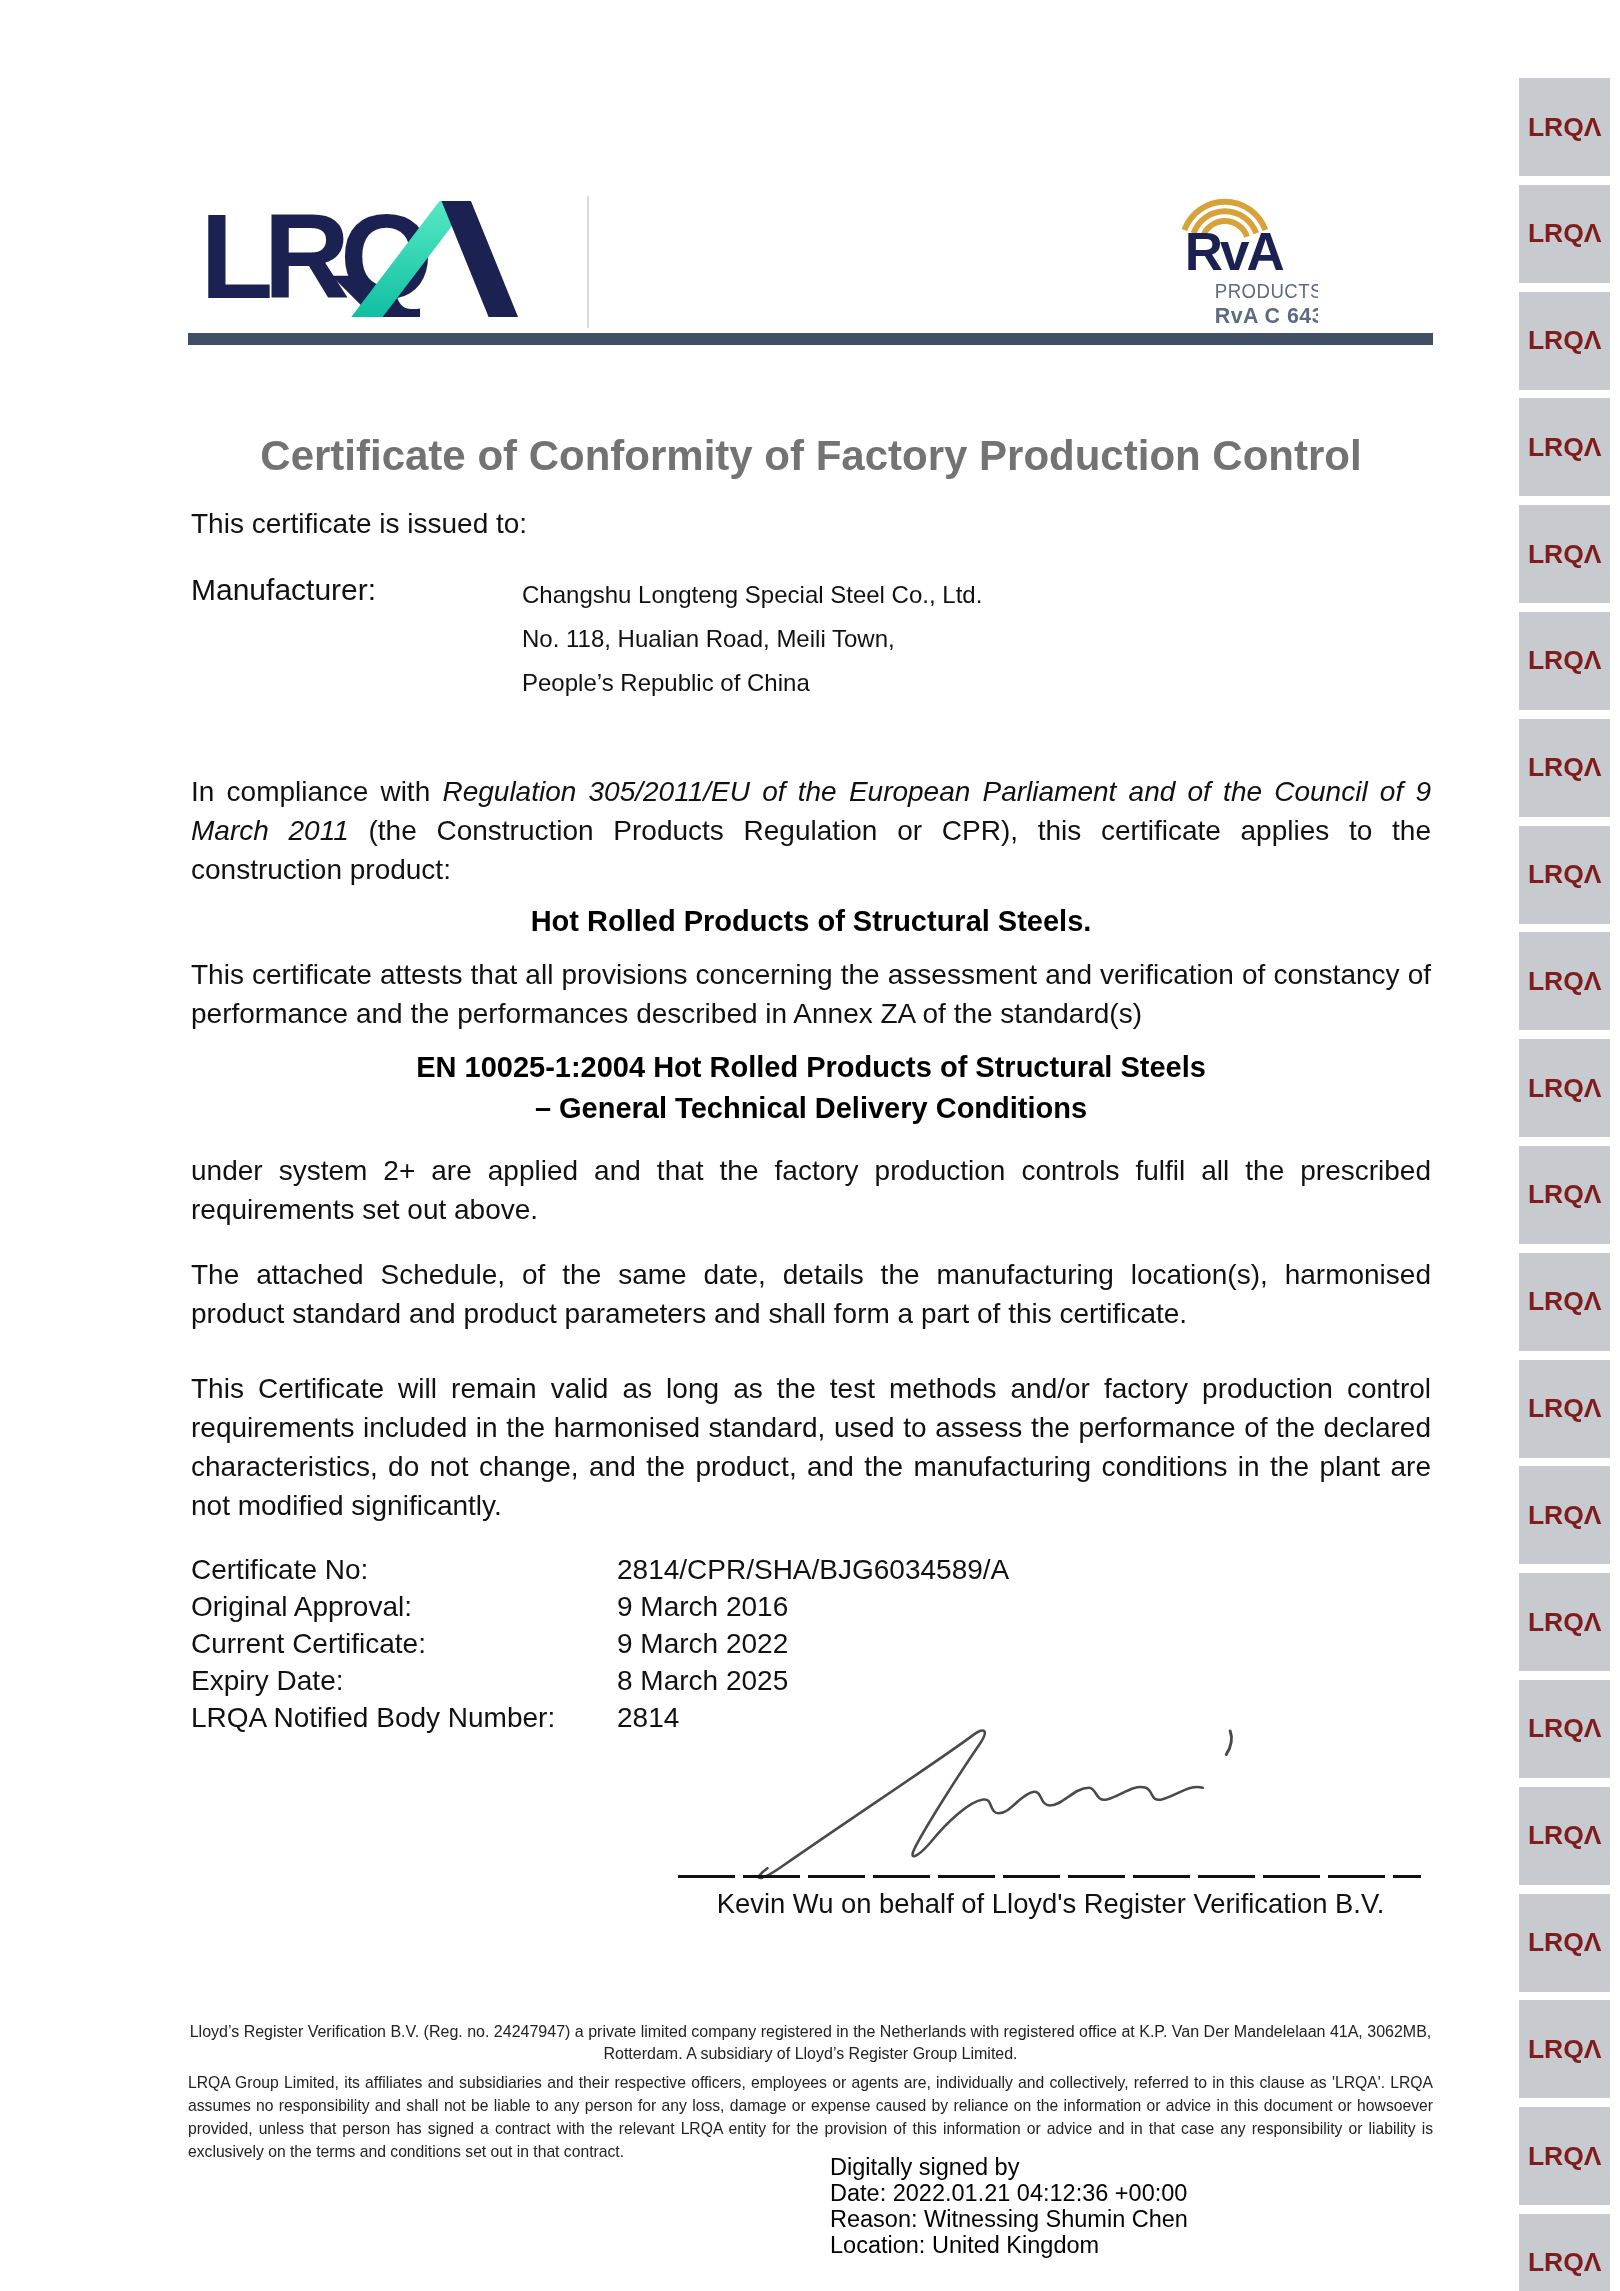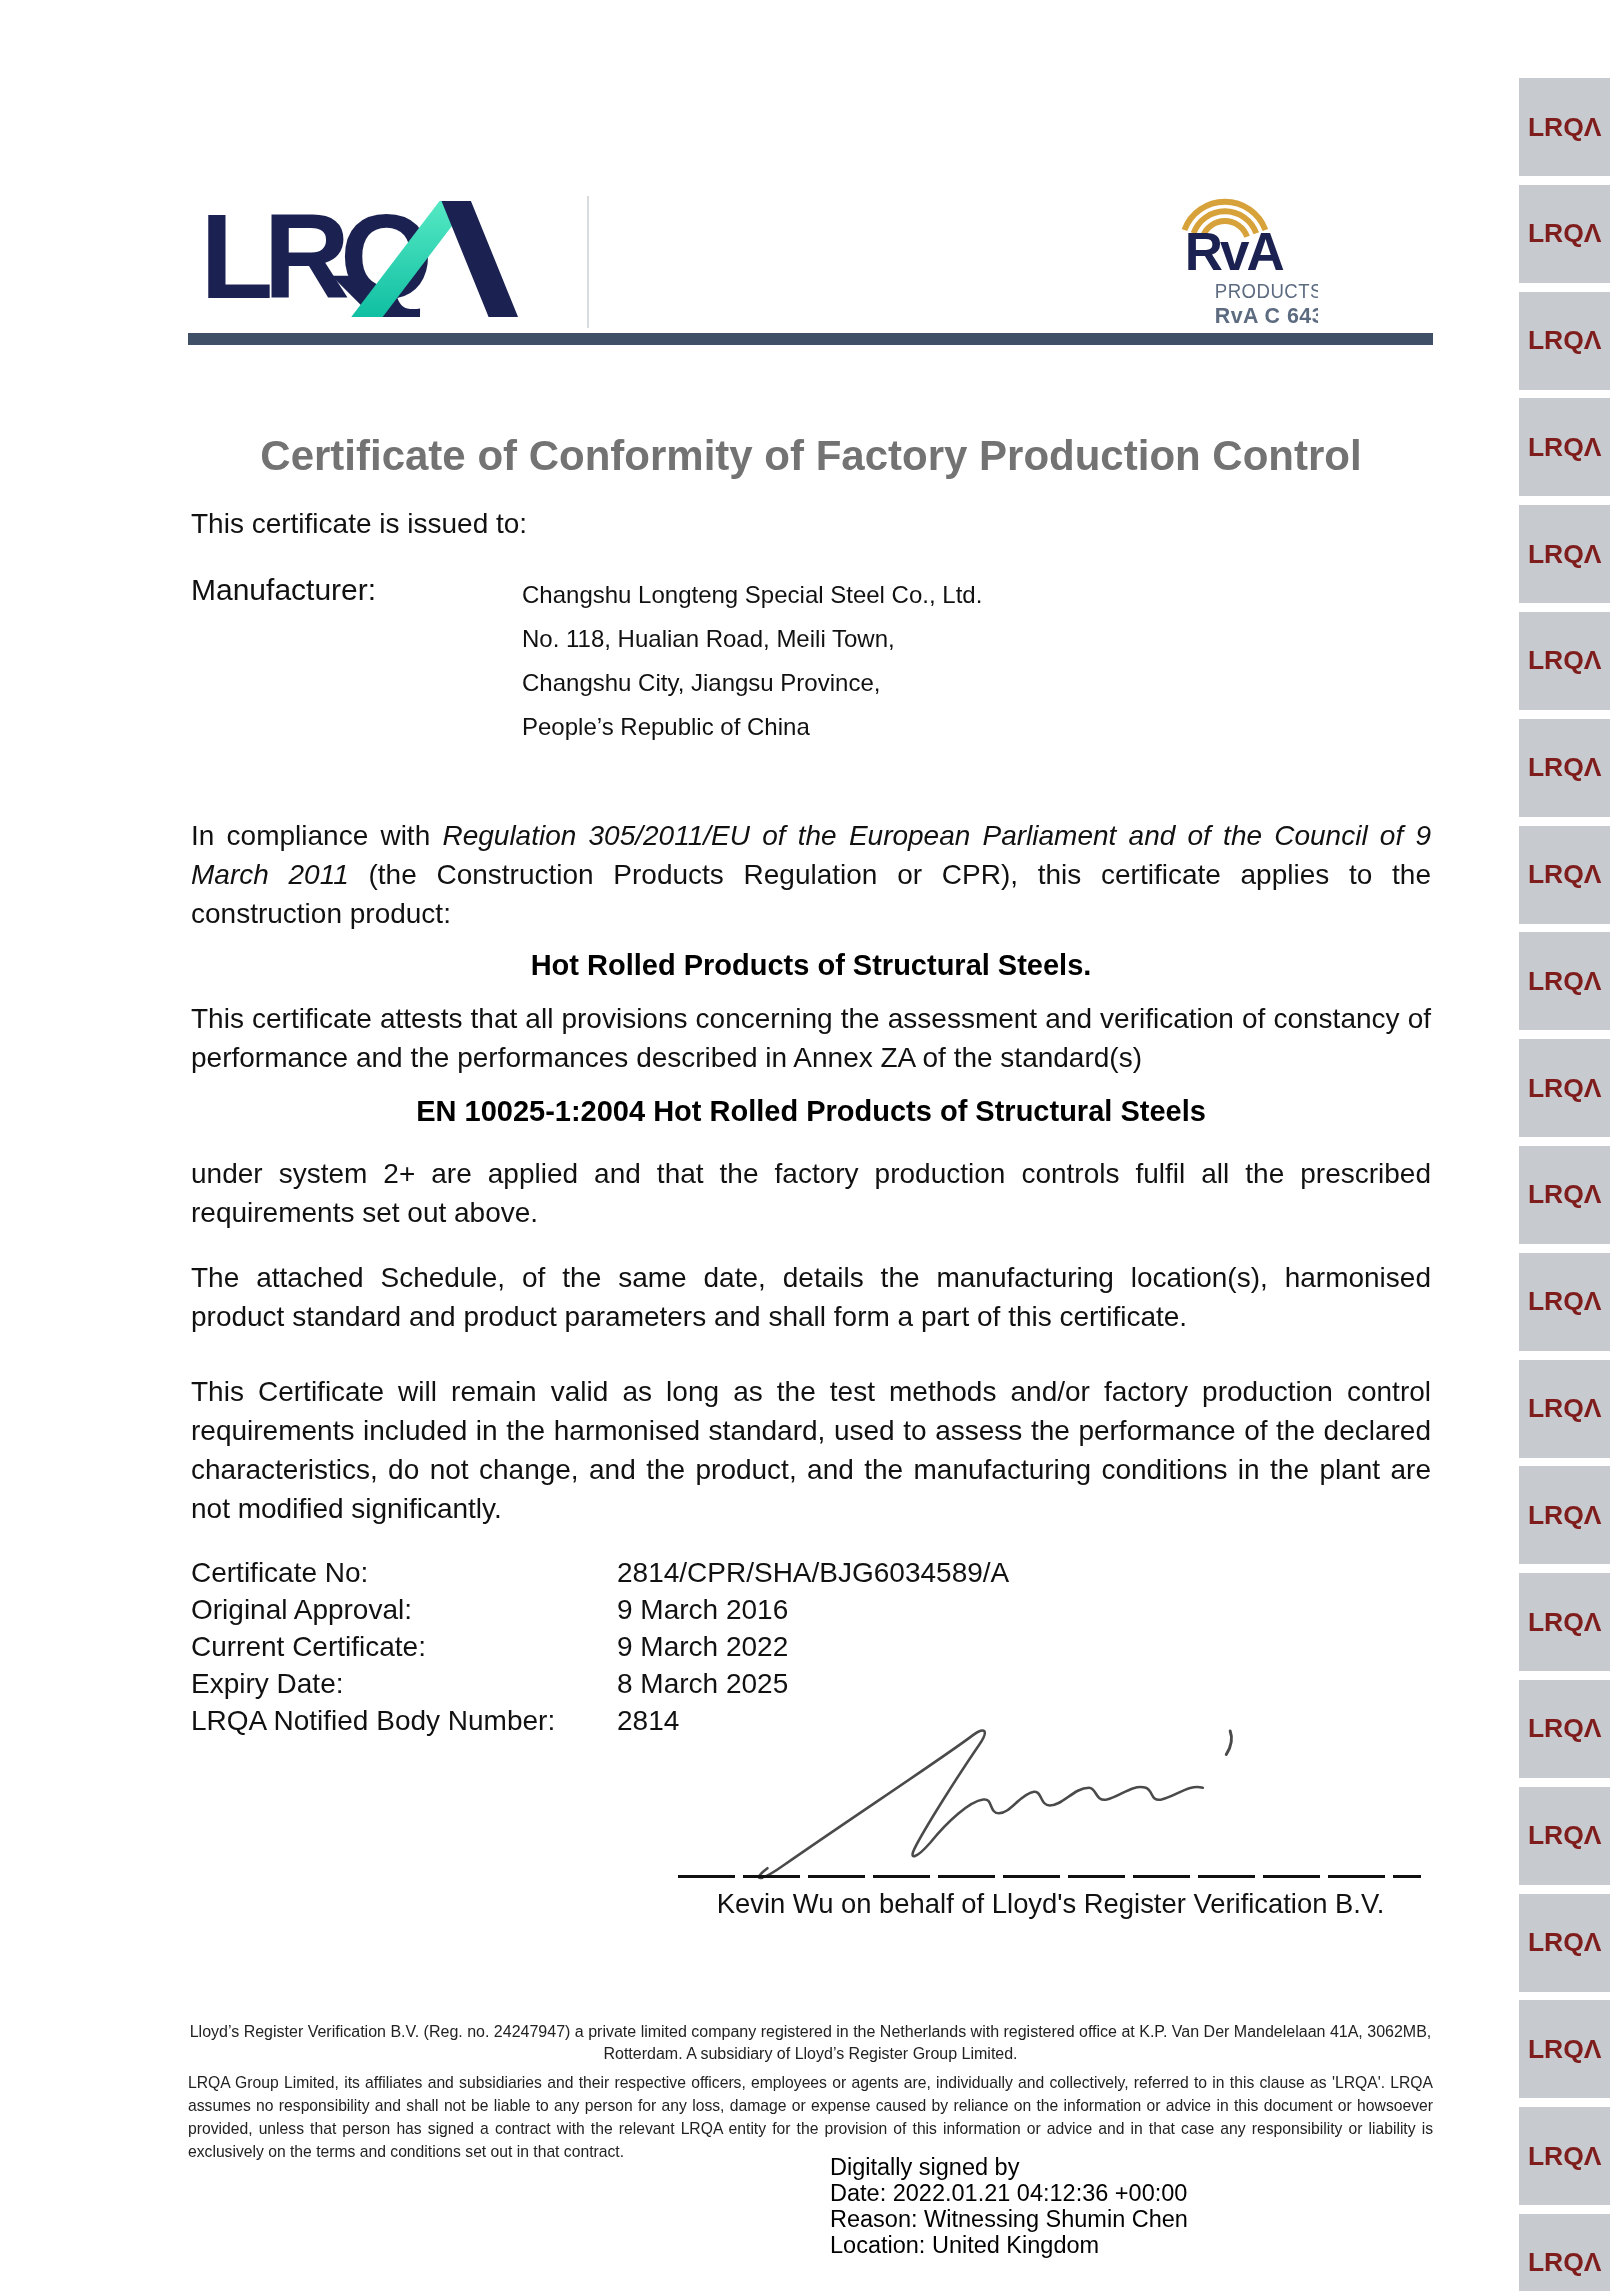--- a/index.html
+++ b/index.html
@@ -171,33 +171,33 @@
   <main class="content">
     <h1 class="cert-title">Certificate of Conformity of Factory Production Control</h1>
 
     <p class="intro">This certificate is issued to:</p>
 
     <div class="manufacturer">
       <div class="m-label">Manufacturer:</div>
       <div class="m-lines">
         <div>Changshu Longteng Special Steel Co., Ltd.</div>
         <div>No. 118, Hualian Road, Meili Town,</div>
-        <div>Changshu City, Jiangsu Province,</div>
         <div>People’s Republic of China</div>
       </div>
     </div>
 
     <p class="para p-compliance"><span>In compliance with </span><em>Regulation 305/2011/EU of the European Parliament and of the Council of 9 March 2011</em><span> (the Construction Products Regulation or CPR), this certificate applies to the construction product:</span></p>
 
     <p class="center-bold p-product">Hot Rolled Products of Structural Steels.</p>
 
     <p class="para p-attest">This certificate attests that all provisions concerning the assessment and verification of constancy of performance and the performances described in Annex ZA of the standard(s)</p>
 
     <div class="center-bold p-standard">
       <div>EN 10025-1:2004 Hot Rolled Products of Structural Steels</div>
+      <div>– General Technical Delivery Conditions</div>
     </div>
 
     <p class="para p-system">under system 2+ are applied and that the factory production controls fulfil all the prescribed requirements set out above.</p>
 
     <p class="para p-schedule">The attached Schedule, of the same date, details the manufacturing location(s), harmonised product standard and product parameters and shall form a part of this certificate.</p>
 
     <p class="para p-validity">This Certificate will remain valid as long as the test methods and/or factory production control requirements included in the harmonised standard, used to assess the performance of the declared characteristics, do not change, and the product, and the manufacturing conditions in the plant are not modified significantly.</p>
 
     <div class="details">
       <div class="detail-row">

